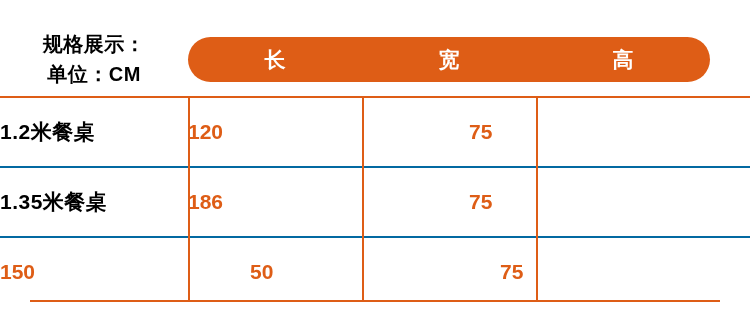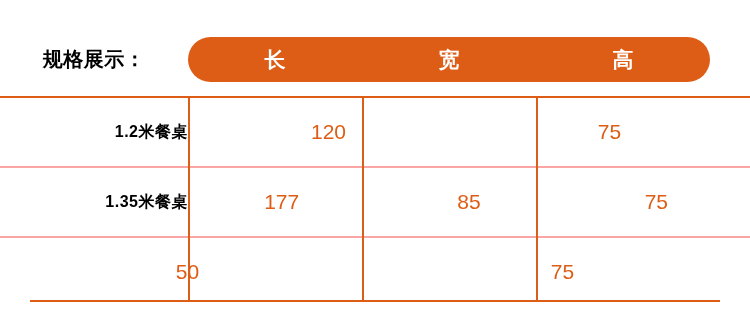--- a/index.html
+++ b/index.html
@@ -68,37 +68,36 @@
   .body-rows {
     position: absolute;
     left: 0;
     top: 96px;
     width: 750px;
   }
   .data-row {
     display: flex;
     align-items: center;
     height: 68px;
-    border-top: 2px solid #fca5a5;
+    border-top: 2px solid #0369a1;
   }
   .data-row .label-cell {
     flex: 0 0 188px;
     width: 188px;
-    text-align: right;
+    text-align: left;
     color: #000000;
-    font-size: 16px;
+    font-size: 21px;
     font-weight: 700;
     letter-spacing: 0.5px;
   }
   .data-row .value-cell {
     flex: 1 1 174px;
-    text-align: center;
     color: #de5d16;
     font-size: 21px;
-    font-weight: 400;
+    font-weight: 700;
   }
   .bottom-rule {
     position: absolute;
     left: 30px;
     top: 300px;
     width: 690px;
     height: 2px;
     background: #de5d16;
   }
 
@@ -118,44 +117,45 @@
   .data-row.first { border-top: 2px solid #de5d16; }
 </style>
 </head>
 <body>
 
 <div class="spec-table">
 
   <div class="header-row">
     <div class="title-cell">
       <span class="line">规格展示：</span>
+      <span class="line">单位：CM</span>
     </div>
     <div class="header-pill">
       <div class="hcell">长</div>
       <div class="hcell">宽</div>
       <div class="hcell">高</div>
     </div>
   </div>
 
   <div class="body-rows">
 
     <div class="data-row first">
       <div class="label-cell">1.2米餐桌</div>
       <div class="value-cell">120</div>
       <div class="value-cell">75</div>
     </div>
 
     <div class="data-row">
       <div class="label-cell">1.35米餐桌</div>
-      <div class="value-cell">177</div>
-      <div class="value-cell">85</div>
+      <div class="value-cell">186</div>
       <div class="value-cell">75</div>
     </div>
 
     <div class="data-row">
+      <div class="value-cell">150</div>
       <div class="value-cell">50</div>
       <div class="value-cell">75</div>
     </div>
 
   </div>
 
   <div class="vsep v1"></div>
   <div class="vsep v2"></div>
   <div class="vsep v3"></div>
 

